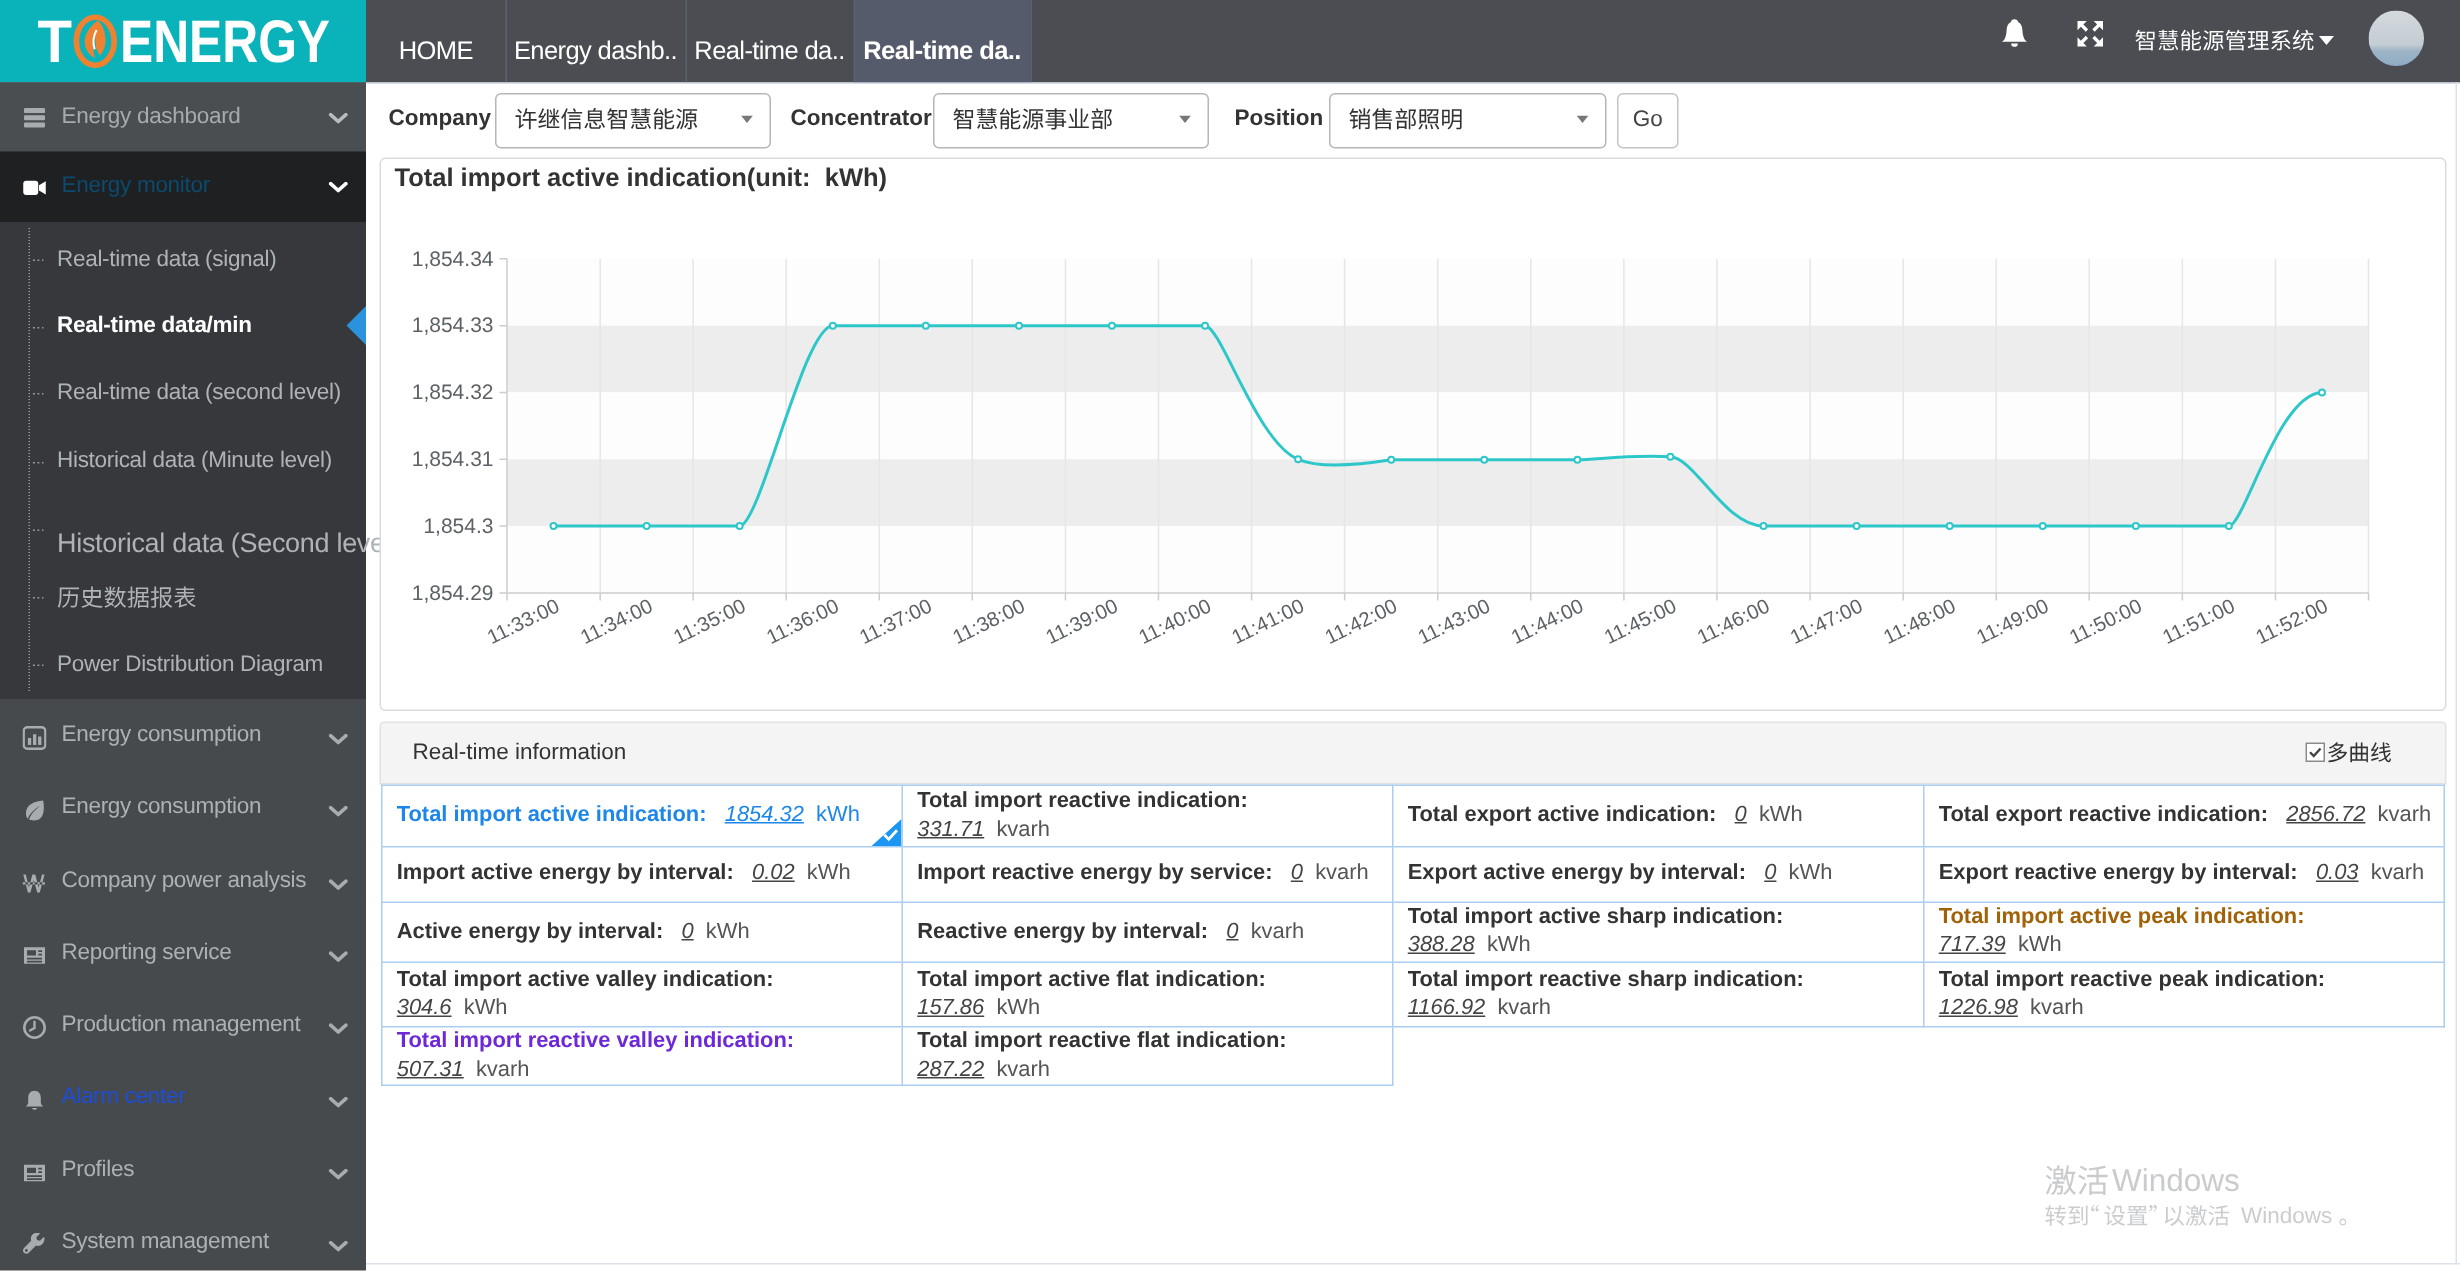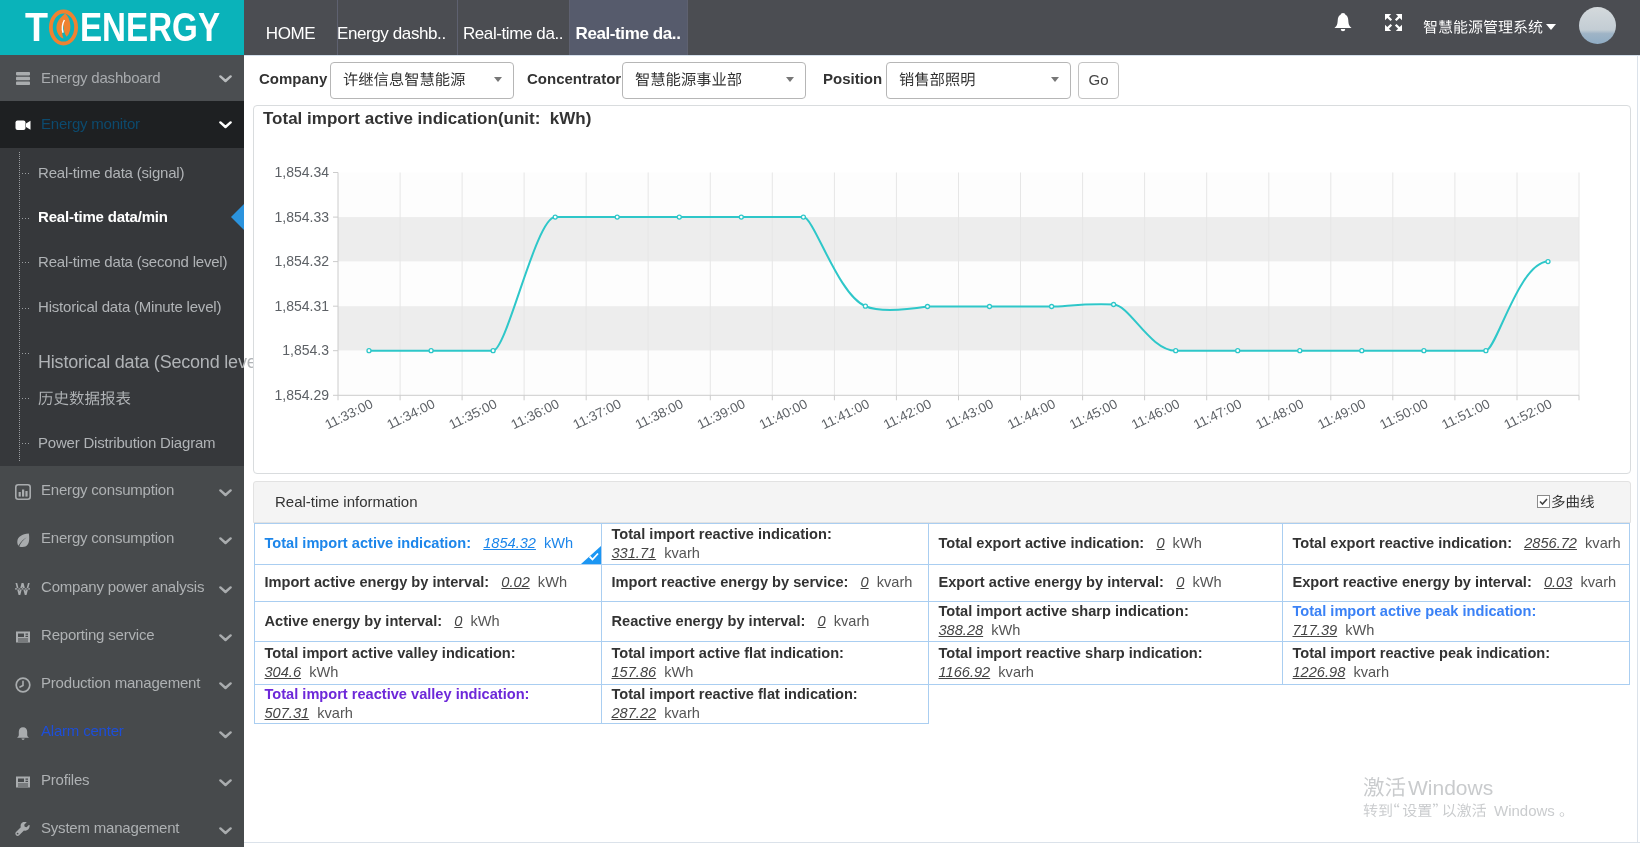--- a/index.html
+++ b/index.html
@@ -21,21 +21,21 @@
 <ellipse cx="63.5" cy="27.5" rx="12.6" ry="16" fill="none" stroke="#ef8231" stroke-width="3.8"></ellipse>
 <path d="M65.2,13.6 C57.4,19.3 55,26 57.3,32.2 C58.8,36 61.5,38 63.5,38.6 C61.6,34.2 61.9,29 63.9,24.8 C63.2,29 64.2,34 66.7,36.8 C69,34.4 70.8,30.2 70.3,25 C69.8,19.8 67.9,15.9 65.2,13.6 Z" fill="#ef8231"></path>
 <path d="M64.4,20 C62.3,23.8 61.8,28.8 63.1,32.8" fill="none" stroke="#fff" stroke-width="1.4"></path>
 </svg>
 <div class="abs" style="left:337px;top:0;width:1px;height:55px;background:#5e6170"></div>
 <div class="abs" style="left:457px;top:0;width:1px;height:55px;background:#5e6170"></div>
 <div class="abs" style="left:569px;top:0;width:1px;height:55px;background:#5e6170"></div>
 <div class="abs" style="left:687px;top:0;width:1px;height:55px;background:#5e6170"></div>
 <div class="abs" style="left:570px;top:0;width:117px;height:55px;background:#565b6c"></div>
 <div class="abs ttxt" style="left:244px;width:93px;text-align:center">HOME</div>
-<div class="abs ttxt" style="left:337px;width:120px;">Energy dashb..</div>
+<div class="abs ttxt" style="left:337px;width:120px;text-align:center">Energy dashb..</div>
 <div class="abs ttxt" style="left:457px;width:112px;text-align:center">Real-time da..</div>
 <div class="abs ttxt" style="left:569px;width:118px;text-align:center;font-weight:bold">Real-time da..</div>
 <svg class="abs" style="left:1333px;top:12px" width="20" height="21" viewBox="0 0 16 16.8">
     <g fill="#fff">
 <path d="M8,0.7 C6.9,0.7 6.2,1.3 6.1,2.1 4.6,2.8 3.9,4.4 3.8,6.3 C3.7,8.4 3.4,9.9 2.8,11 2.3,11.9 1.6,12.4 1.2,12.7 h13.6 c-0.4-0.3-1.1-0.8-1.6-1.7 -0.6-1.1-0.9-2.6-1-4.7 C12.1,4.4 11.4,2.8 9.9,2.1 9.8,1.3 9.1,0.7 8,0.7 Z M6.2,13.6 a1.8,1.8 0 0 0 3.6,0 Z"></path>
     </g>
   </svg>
 <svg class="abs" style="left:1384px;top:13px" width="19" height="19" viewBox="0 0 19 19">
     <g fill="#fff">
 <path d="M1,7.2 V1 h6.2 L4.9,3.3 8.1,6.5 6.5,8.1 3.3,4.9 Z"></path>
@@ -342,21 +342,21 @@
       <tr style="height:37px">
         <td style=""><span style="color:#333">Import active energy by interval:</span>&nbsp;&nbsp; <i style="color:#444;text-decoration:underline;font-weight:normal">0.02</i>&nbsp;&nbsp;<span style="font-weight:normal;color:#555">kWh</span></td>
         <td style=""><span style="color:#333">Import reactive energy by service:</span>&nbsp;&nbsp; <i style="color:#444;text-decoration:underline;font-weight:normal">0</i>&nbsp;&nbsp;<span style="font-weight:normal;color:#555">kvarh</span></td>
         <td style=""><span style="color:#333">Export active energy by interval:</span>&nbsp;&nbsp; <i style="color:#444;text-decoration:underline;font-weight:normal">0</i>&nbsp;&nbsp;<span style="font-weight:normal;color:#555">kWh</span></td>
         <td style=""><span style="color:#333">Export reactive energy by interval:</span>&nbsp;&nbsp; <i style="color:#444;text-decoration:underline;font-weight:normal">0.03</i>&nbsp;&nbsp;<span style="font-weight:normal;color:#555">kvarh</span></td>
       </tr>
       <tr style="height:40px">
         <td style=""><span style="color:#333">Active energy by interval:</span>&nbsp;&nbsp; <i style="color:#444;text-decoration:underline;font-weight:normal">0</i>&nbsp;&nbsp;<span style="font-weight:normal;color:#555">kWh</span></td>
         <td style=""><span style="color:#333">Reactive energy by interval:</span>&nbsp;&nbsp; <i style="color:#444;text-decoration:underline;font-weight:normal">0</i>&nbsp;&nbsp;<span style="font-weight:normal;color:#555">kvarh</span></td>
         <td style=""><span style="color:#333">Total import active sharp indication:</span><br><i style="color:#444;text-decoration:underline;font-weight:normal">388.28</i>&nbsp;&nbsp;<span style="font-weight:normal;color:#555">kWh</span></td>
-        <td style=""><span style="color:#3b82f6">Total import active peak indication:</span><br><i style="color:#444;text-decoration:underline;font-weight:normal">717.39</i>&nbsp;&nbsp;<span style="font-weight:normal;color:#555">kWh</span></td>
+        <td style=""><span style="color:#a16207">Total import active peak indication:</span><br><i style="color:#444;text-decoration:underline;font-weight:normal">717.39</i>&nbsp;&nbsp;<span style="font-weight:normal;color:#555">kWh</span></td>
       </tr>
       <tr style="height:43px">
         <td style=""><span style="color:#333">Total import active valley indication:</span><br><i style="color:#444;text-decoration:underline;font-weight:normal">304.6</i>&nbsp;&nbsp;<span style="font-weight:normal;color:#555">kWh</span></td>
         <td style=""><span style="color:#333">Total import active flat indication:</span><br><i style="color:#444;text-decoration:underline;font-weight:normal">157.86</i>&nbsp;&nbsp;<span style="font-weight:normal;color:#555">kWh</span></td>
         <td style=""><span style="color:#333">Total import reactive sharp indication:</span><br><i style="color:#444;text-decoration:underline;font-weight:normal">1166.92</i>&nbsp;&nbsp;<span style="font-weight:normal;color:#555">kvarh</span></td>
         <td style=""><span style="color:#333">Total import reactive peak indication:</span><br><i style="color:#444;text-decoration:underline;font-weight:normal">1226.98</i>&nbsp;&nbsp;<span style="font-weight:normal;color:#555">kvarh</span></td>
       </tr>
       <tr style="height:39px">
         <td style=""><span style="color:#6d28d9">Total import reactive valley indication:</span><br><i style="color:#444;text-decoration:underline;font-weight:normal">507.31</i>&nbsp;&nbsp;<span style="font-weight:normal;color:#555">kvarh</span></td>
         <td style=""><span style="color:#333">Total import reactive flat indication:</span><br><i style="color:#444;text-decoration:underline;font-weight:normal">287.22</i>&nbsp;&nbsp;<span style="font-weight:normal;color:#555">kvarh</span></td>

